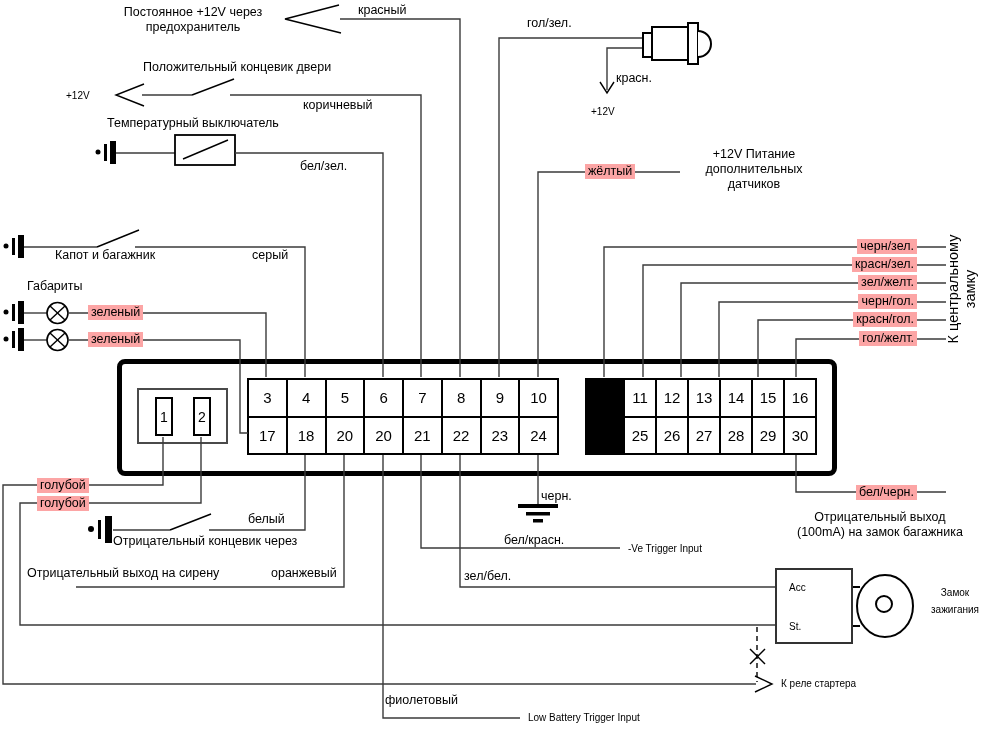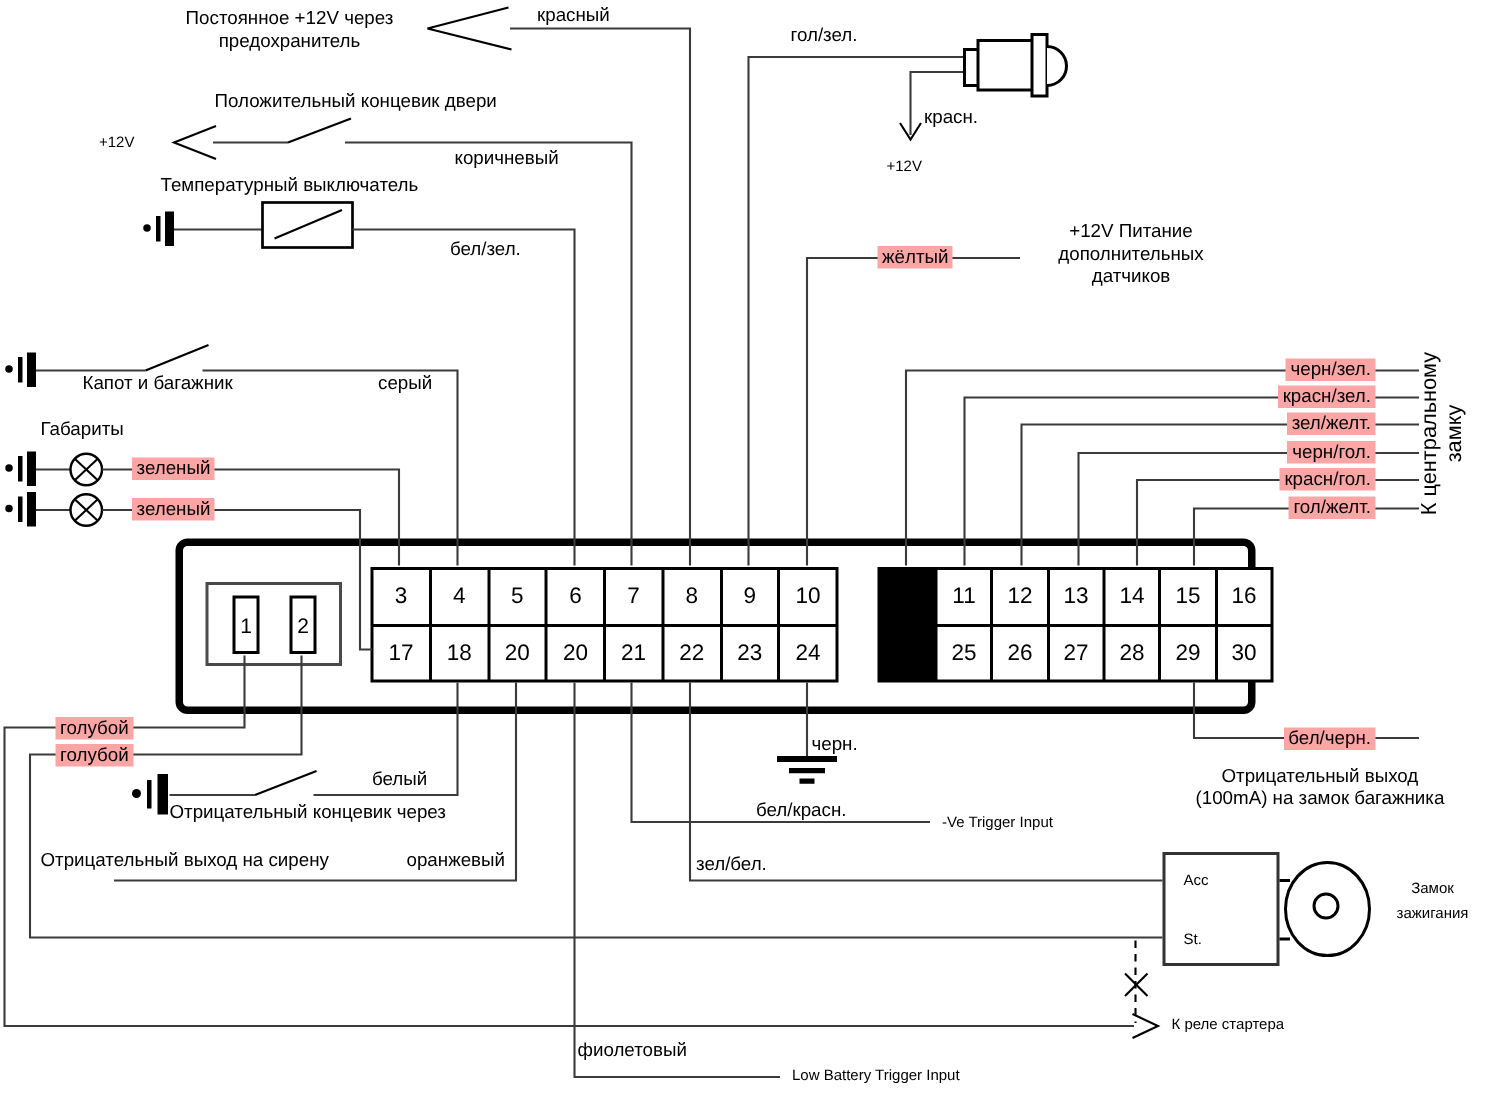--- a/index.html
+++ b/index.html
@@ -8,21 +8,21 @@
     font-family:"Liberation Sans", sans-serif; color:#000; overflow:hidden;
   }
   .lbl { position:absolute; font-size:12.5px; line-height:15px; white-space:nowrap;text-align:center; }
   .md  { font-size:10px; line-height:17px; }
   .bg  { background:#fca5a5; padding:0 3px; }
   .ctr { text-align:center; }
   .box { position:absolute; box-sizing:border-box; background:#fff; }
   #unit-box { left:117px; top:359px; width:720px; height:117px; border:5px solid #000; border-radius:8px; }
   .pingrid { position:absolute; box-sizing:border-box; background:#000; display:grid; gap:2px; padding:2px; }
   #grid1 { left:247px; top:378px; width:312px; height:77px; grid-template-rows:repeat(2,1fr); grid-template-columns:repeat(8,1fr); }
-  #grid2 { left:585px; top:378px; width:264px; height:77px; grid-template-rows:repeat(2,1fr); grid-template-columns:repeat(6,1fr);padding-left:40px; }
+  #grid2 { left:585px; top:378px; width:232px; height:77px; grid-template-rows:repeat(2,1fr); grid-template-columns:repeat(6,1fr);padding-left:40px; }
   .cell { background:#fff; display:flex; align-items:center; justify-content:center; font-size:15px; }
   #conn12 { left:137px; top:388px; width:91px; height:56px; border:2px solid #4a4a4a; }
   .pin12 { position:absolute; box-sizing:border-box; width:18px; height:39px; top:397px; border:2px solid #000;
            background:#fff; display:flex; align-items:center; justify-content:center; font-size:14px; }
   #acc-box { left:775px; top:568px; width:78px; height:76px; border:2px solid #333; }
   #svg-overlay { position:absolute; left:0; top:0; pointer-events:none; }
   #central-lock-label { position:absolute; left:888px; top:266px; width:160px; height:46px;
     transform:rotate(-90deg); transform-origin:center; text-align:center; font-size:14.5px; line-height:17px; }
 </style>
 </head>

